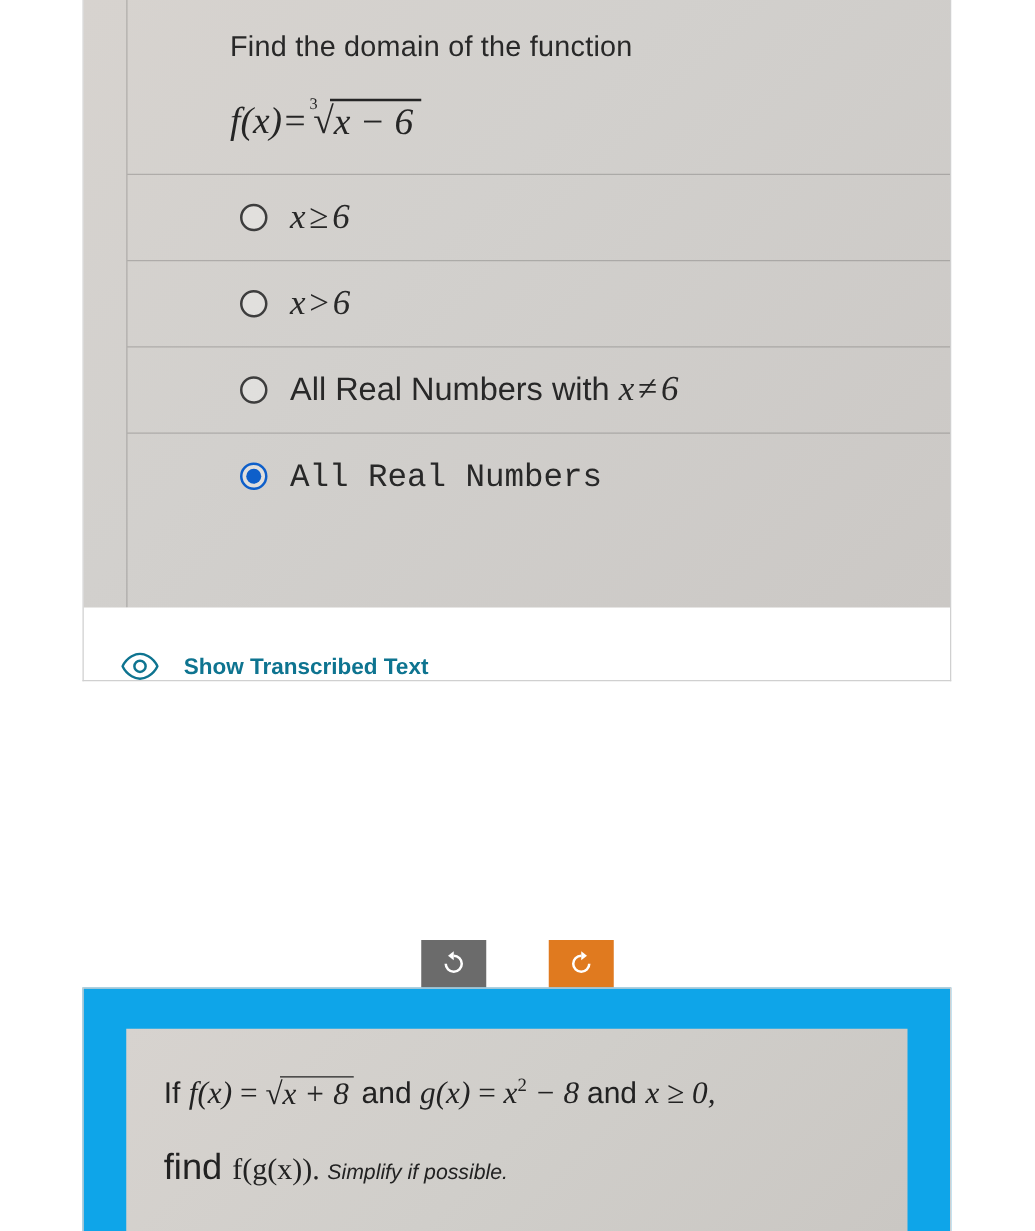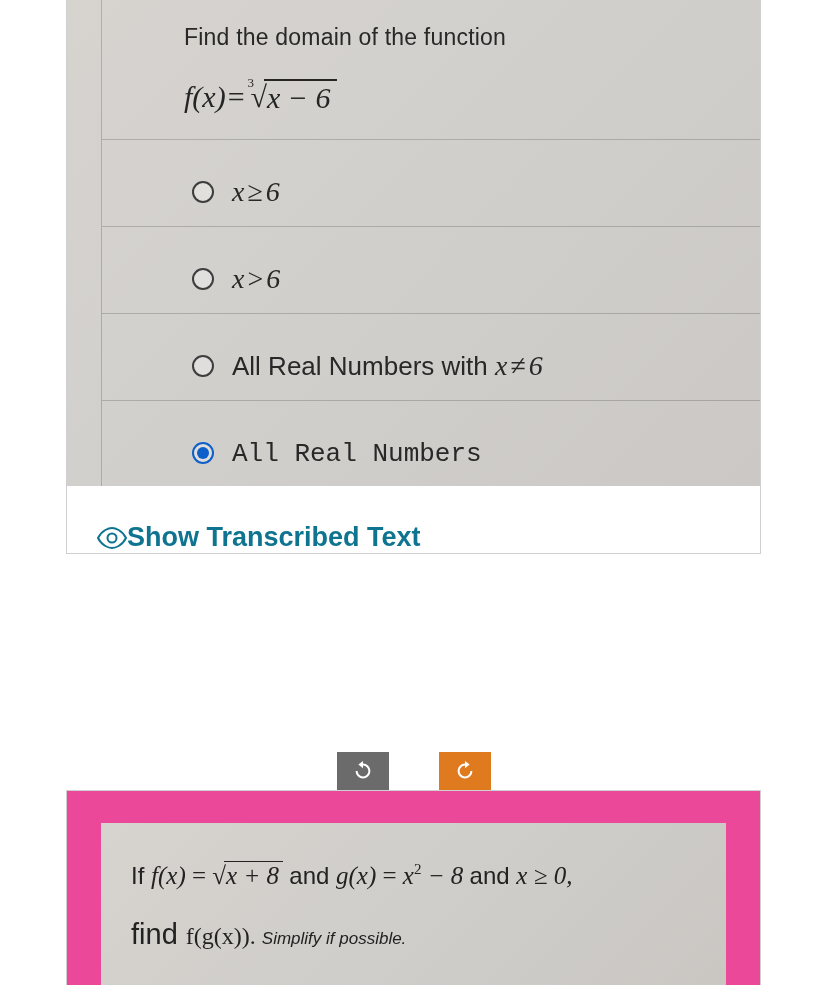--- a/index.html
+++ b/index.html
@@ -76,21 +76,21 @@
     font-style: normal;
     line-height: 1;
   }
   .radicand {
     border-top: 2px solid #222;
     padding: 0 6px 0 3px;
     margin-left: -3px;
   }
   .option-row {
     border-top: 1px solid rgba(0,0,0,0.18);
-    padding: 36px 20px 18px 90px;
+    padding: 18px 20px 18px 90px;
     display: flex;
     align-items: center;
     gap: 18px;
     font-family: Arial, Helvetica, sans-serif;
     font-size: 26px;
     color: #252525;
   }
   .radio-circle {
     width: 22px;
     height: 22px;
@@ -113,24 +113,24 @@
   .math-inline {
     font-family: 'Times New Roman', serif;
     font-style: italic;
     font-size: 28px;
   }
   .math-inline .sym { font-style: normal; padding: 0 3px; }
 
   .show-link {
     display: flex;
     align-items: center;
-    gap: 0;
+    gap: 20px;
     padding: 36px 0 0 30px;
     color: #0e7490;
-    font-size: 27px;
+    font-size: 18px;
     font-weight: 700;
     cursor: pointer;
   }
   .eye-icon svg { display: block; }
 
   .button-row {
     position: absolute;
     left: 66px;
     top: 752px;
     width: 695px;
@@ -151,21 +151,21 @@
   .icon-btn svg { display: block; }
 
   .outer-frame-2 {
     position: absolute;
     left: 66px;
     top: 790px;
     width: 695px;
     height: 195px;
     border: 1px solid #d0d0d0;
     border-bottom: none;
-    background: #ec4899;
+    background: #0ea5e9;
     padding-top: 32px;
   }
   .photo-area-2 {
     margin: 0 34px 0 34px;
     height: 163px;
     background: linear-gradient(135deg, #d7d3cf 0%, #d0ceca 50%, #cac7c3 100%);
     padding: 38px 30px 0 30px;
     font-family: 'Times New Roman', serif;
     color: #222;
   }

